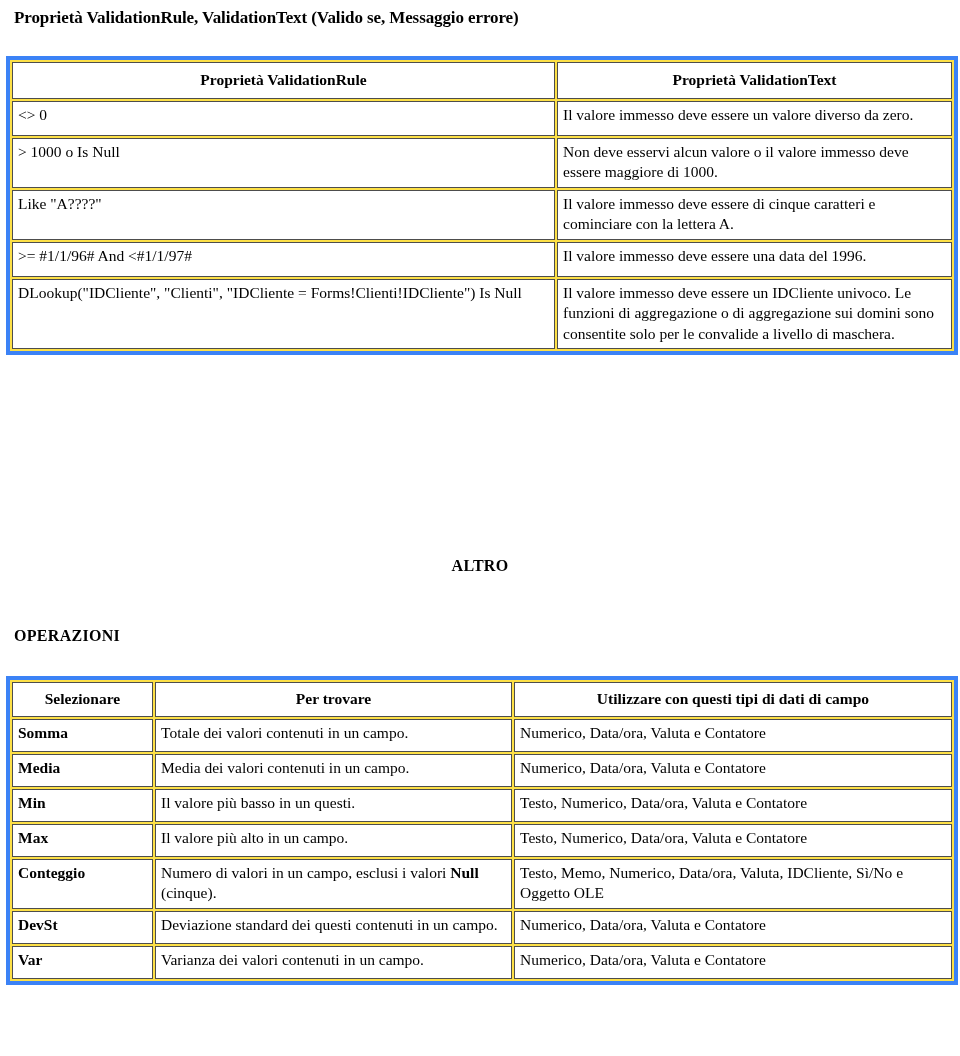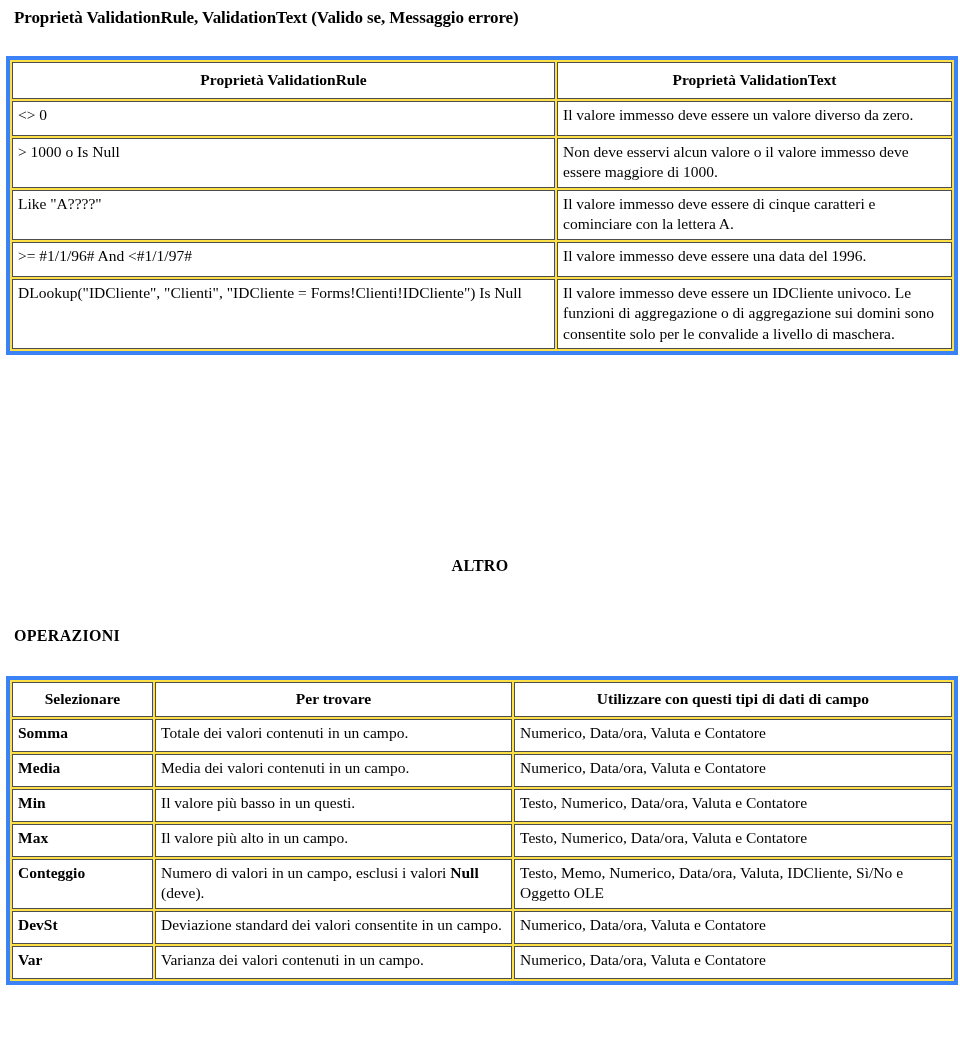--- a/index.html
+++ b/index.html
@@ -187,27 +187,27 @@
       </tr>
 
       <tr>
         <td class="rowlabel">Max</td>
         <td>Il valore più alto in un campo.</td>
         <td>Testo, Numerico, Data/ora, Valuta e Contatore</td>
       </tr>
 
       <tr>
         <td class="rowlabel">Conteggio</td>
-        <td><span>Numero di valori in un campo, esclusi i valori </span><b class="inline-bold">Null</b><span> (deve).</span></td>
+        <td><span>Numero di valori in un campo, esclusi i valori </span><b class="inline-bold">Null</b><span> (cinque).</span></td>
         <td>Testo, Memo, Numerico, Data/ora, Valuta, IDCliente, Sì/No e Oggetto OLE</td>
       </tr>
 
       <tr>
         <td class="rowlabel">DevSt</td>
-        <td>Deviazione standard dei valori consentite in un campo.</td>
+        <td>Deviazione standard dei questi contenuti in un campo.</td>
         <td>Numerico, Data/ora, Valuta e Contatore</td>
       </tr>
 
       <tr>
         <td class="rowlabel">Var</td>
         <td>Varianza dei valori contenuti in un campo.</td>
         <td>Numerico, Data/ora, Valuta e Contatore</td>
       </tr>
     </tbody>
   </table>

